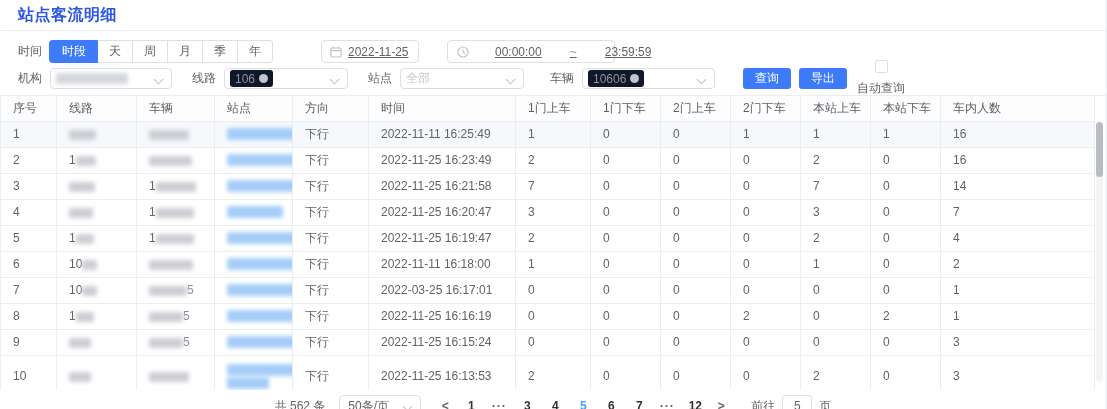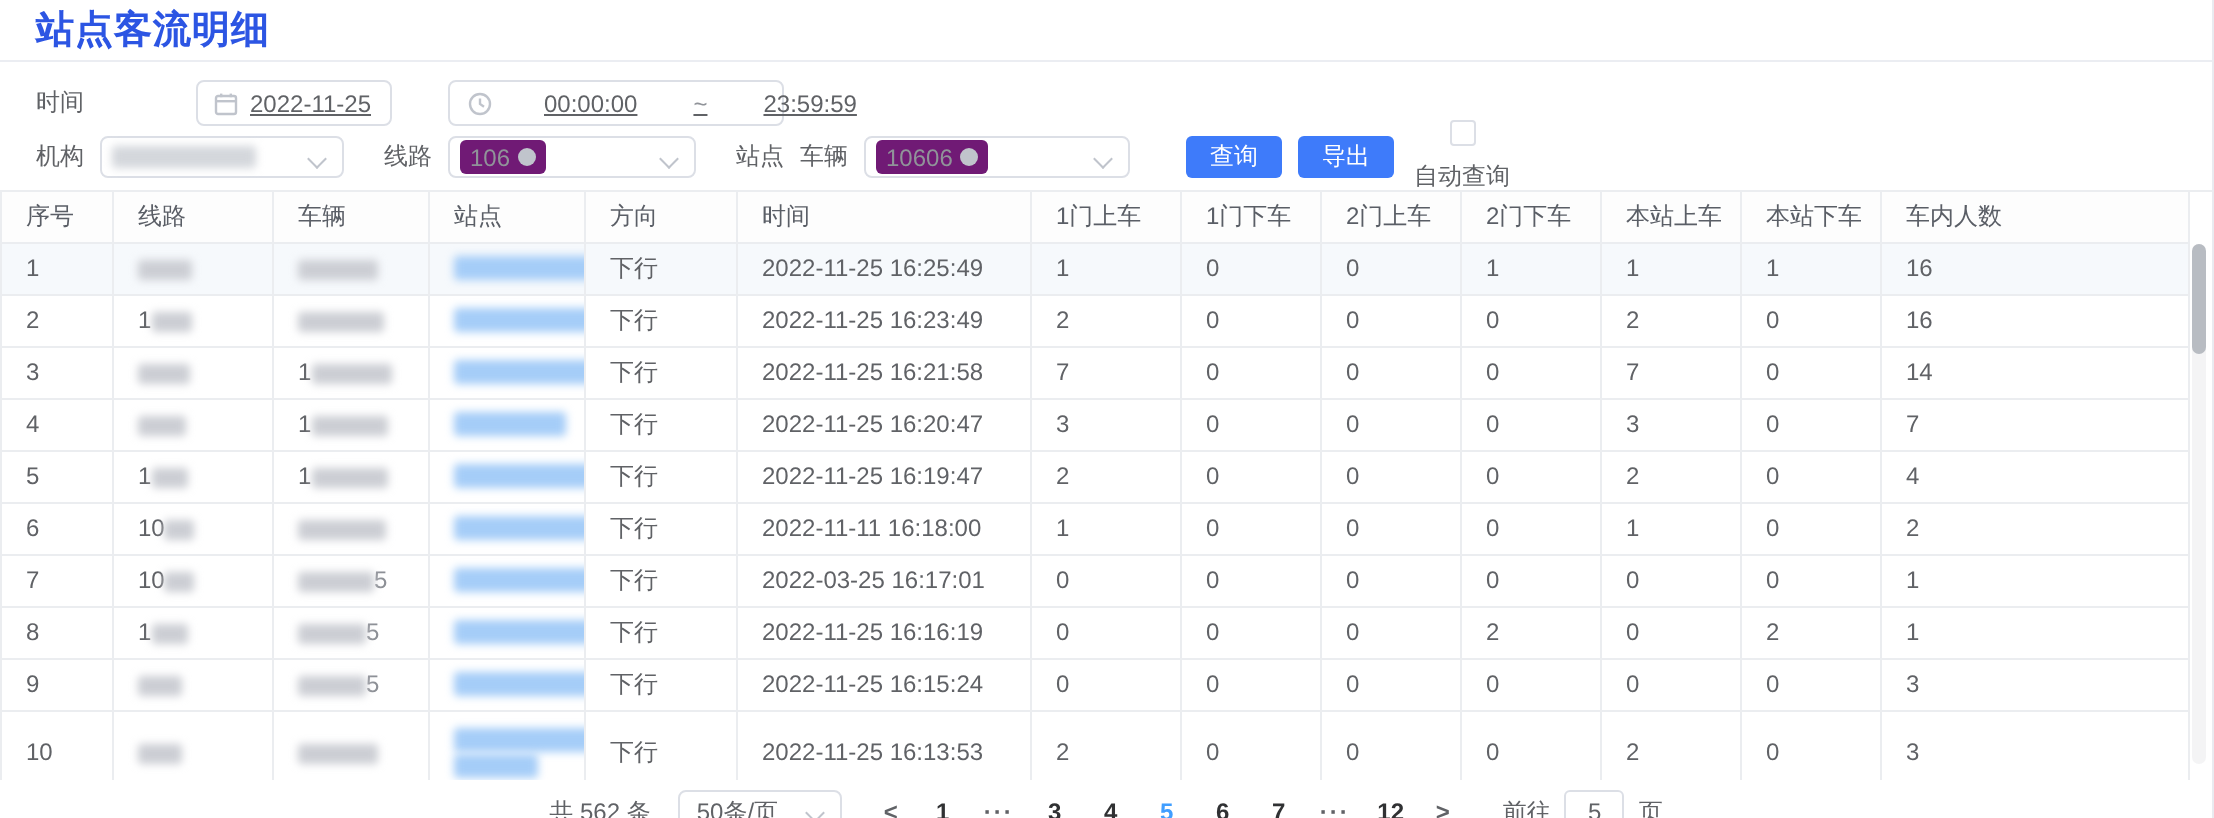--- a/index.html
+++ b/index.html
@@ -5,21 +5,21 @@
   * { box-sizing: border-box; margin: 0; padding: 0; }
   html,body { width:1107px; height:409px; }
   body {
     font-family: "Liberation Sans", "DejaVu Sans", sans-serif;
     font-size: 12px; color:#606266; background:#fff;
     border-right:1px solid #e9ebf0; overflow:hidden; position:relative;
   }
   
   .titlebar { height:31px; display:flex; align-items:center; padding:0 18px;
               border-bottom:1px solid #ebedf2; }
-  .title { color:#2c55e3; font-weight:bold; font-size:19px; letter-spacing:.5px; }
+  .title { color:#2c55e3; font-weight:bold; font-size:16px; letter-spacing:.5px; }
   
   .frow { display:flex; align-items:center; padding-left:18px; }
   .frow1 { margin-top:9px; height:23px; }
   .frow2 { margin-top:5px; height:21px; }
   .flabel { margin-right:8px; color:#606266; white-space:nowrap; }
   .seg { display:flex; height:23px; }
   .seg .segbtn {
     border:1px solid #dcdfe6; border-left:none; background:#fff; color:#606266;
     padding:0 11px; display:flex; align-items:center; cursor:pointer; font-size:12px;
   }
@@ -38,21 +38,21 @@
             border:1px solid #dcdfe6; border-radius:4px; height:21px; background:#fff;
             padding:0 8px 0 5px; }
   .sel-org { width:122px; }
   .sel-line { width:124px; margin-right:20px; }
   .sel-station { width:124px; margin-right:26px; }
   .sel-vehicle { width:133px; margin-right:26px; }
   .chev { width:8px; height:8px; position:relative; flex:0 0 auto; }
   .chev:before { content:""; position:absolute; left:0; top:1px; width:6px; height:6px;
       border-right:1.4px solid #c0c4cc; border-bottom:1.4px solid #c0c4cc;
       transform:rotate(45deg); }
-  .tag { background:#701a75; border-radius:3px; height:17px; display:flex; align-items:center;
+  .tag { background:#0f172a; border-radius:3px; height:17px; display:flex; align-items:center;
          gap:4px; padding:0 5px; color:#909399; }
   .tagdot { width:9px; height:9px; border-radius:50%; background:#c0c4cc; display:inline-block; }
   .placeholder { color:#c0c4cc; }
   .blurval { width:72px; height:11px; border-radius:2px; background:#d4d7dc; filter:blur(2px); }
   .mlab-line { margin-left:20px; }
   .btn { height:21px; padding:0 12px; border:none; border-radius:3px; background:#3e7bfa;
          color:#fff; font-size:12px; cursor:pointer; font-family:inherit; }
   .btn-query { margin-left:2px; }
   .btn-export { margin-left:8px; }
   .checkwrap { display:flex; align-items:center; gap:7px; margin-left:10px;flex-direction:column; }
@@ -94,20 +94,28 @@
 </style>
 </head>
 <body>
 
 <div class="titlebar">
   <span class="title">站点客流明细</span>
 </div>
 
 <div class="frow frow1">
   <span class="flabel">时间</span>
+  <div class="seg" id="seg-group">
+      <span class="segbtn active">时段</span>
+      <span class="segbtn">天</span>
+      <span class="segbtn">周</span>
+      <span class="segbtn">月</span>
+      <span class="segbtn">季</span>
+      <span class="segbtn">年</span>
+    </div>
 
   <div class="inputbox datebox">
     <svg class="icon12" viewBox="0 0 12 12">
       <rect x="1" y="2" width="10" height="9" rx="1" fill="none" stroke="#c0c4cc" stroke-width="1.2"></rect>
       <line x1="1" y1="4.6" x2="11" y2="4.6" stroke="#c0c4cc" stroke-width="1.2"></line>
       <line x1="3.6" y1="0.8" x2="3.6" y2="2.6" stroke="#c0c4cc" stroke-width="1.2"></line>
       <line x1="8.4" y1="0.8" x2="8.4" y2="2.6" stroke="#c0c4cc" stroke-width="1.2"></line>
     </svg>
     <span>2022-11-25</span>
   </div>
@@ -133,20 +141,24 @@
   <span class="flabel mlab-line">线路</span>
   <div class="select sel-line">
     <span class="tag">
       <span>106</span>
       <span class="tagdot"></span>
     </span>
     <span class="chev"></span>
   </div>
 
   <span class="flabel">站点</span>
+  <div class="select sel-station">
+    <span class="placeholder">全部</span>
+    <span class="chev"></span>
+  </div>
 
   <span class="flabel">车辆</span>
   <div class="select sel-vehicle">
     <span class="tag">
       <span>10606</span>
       <span class="tagdot"></span>
     </span>
     <span class="chev"></span>
   </div>
 
@@ -192,21 +204,21 @@
         <th>车内人数</th>
       </tr>
     </thead>
     <tbody id="tbody">
         <tr class="hl">
           <td>1</td>
           <td><span class="blob" style="width: 27px;"></span></td>
           <td><span class="blob" style="width: 40px;"></span></td>
           <td class="stk"><span class="blob blue" style="width: 90px;"></span></td>
           <td>下行</td>
-          <td>2022-11-25 16:25:49</td>
+          <td>2022-11-11 16:25:49</td>
           <td>1</td>
           <td>0</td>
           <td>0</td>
           <td>1</td>
           <td>1</td>
           <td>1</td>
           <td>16</td>
         </tr>
         <tr>
           <td>2</td>

